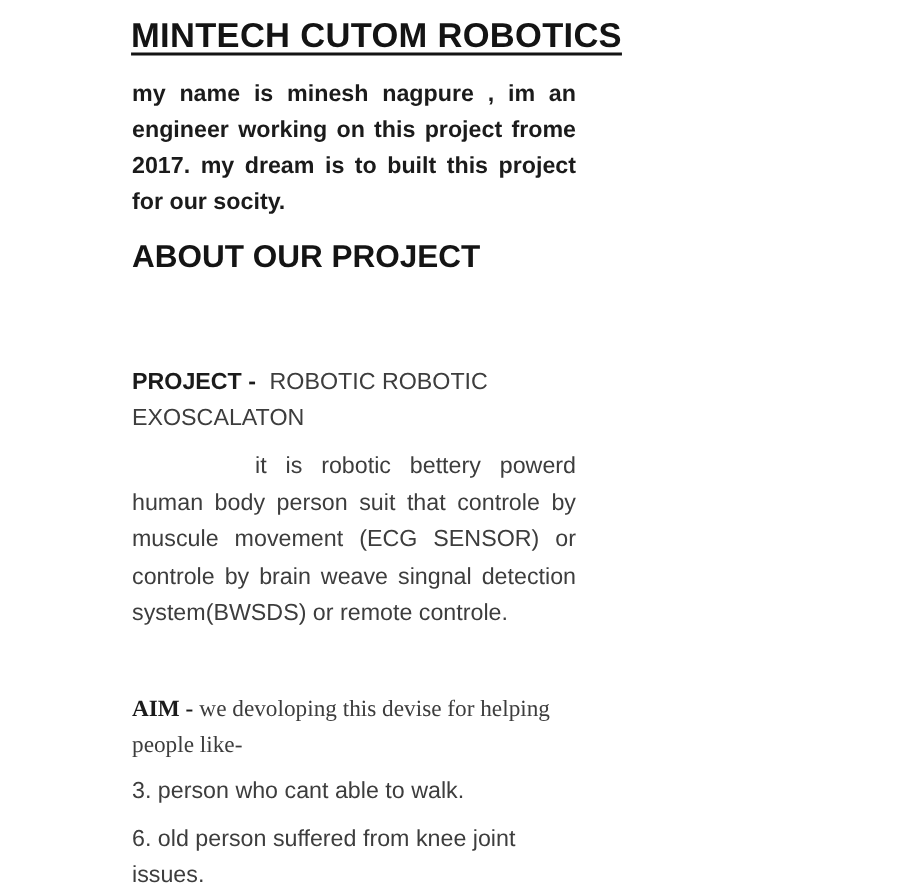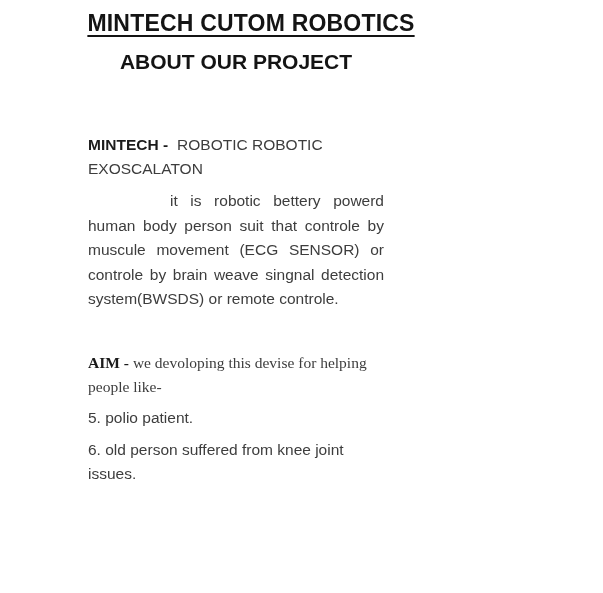--- a/index.html
+++ b/index.html
@@ -35,21 +35,21 @@
   .intro {
     margin: 14px 0 0 0;
     font-size: 15.5px;
     font-weight: bold;
     color: #1b1b1b;
     line-height: 24px;
     text-align: justify;
   }
   .about-heading {
     margin: 12px 0 0 0;
-    text-align: center;
+    text-align: left;
     font-size: 21px;
     font-weight: bold;
     color: #141414;
     line-height: 26px;
   }
   .subject-line {
     margin: 58px 0 0 0;
     font-size: 15.5px;
     line-height: 24px;
     color: #3d3d3d;
@@ -90,32 +90,33 @@
 </style>
 </head>
 <body>
 
 <div class="page">
 
   <h1 class="doc-title">MINTECH CUTOM ROBOTICS</h1>
 
   <div class="column">
 
+    <p class="intro">my name is minesh nagpure , im an engineer working on this project frome 2017. my dream is to built this project for our socity.</p>
 
     <h2 class="about-heading">ABOUT OUR PROJECT</h2>
 
     <p class="subject-line">
-      <span class="label">MINTECH -</span><span class="value">ROBOTIC ROBOTIC EXOSCALATON</span>
+      <span class="label">PROJECT -</span><span class="value">ROBOTIC ROBOTIC EXOSCALATON</span>
     </p>
 
     <p class="description">it is robotic bettery powerd human body person suit that controle by muscule movement (ECG SENSOR) or controle by brain weave singnal detection system(BWSDS) or remote controle.</p>
 
     <p class="aim-line">
       <span class="label">AIM -</span><span class="value">we devoloping this devise for helping people like-</span>
     </p>
 
     <div>
-      <p class="aim-item">5. polio patient.</p>
+      <p class="aim-item">3. person who cant able to walk.</p>
       <p class="aim-item">6. old person suffered from knee joint issues.</p>
     </div>
 
   </div>
 </div>
 
 </body></html>

